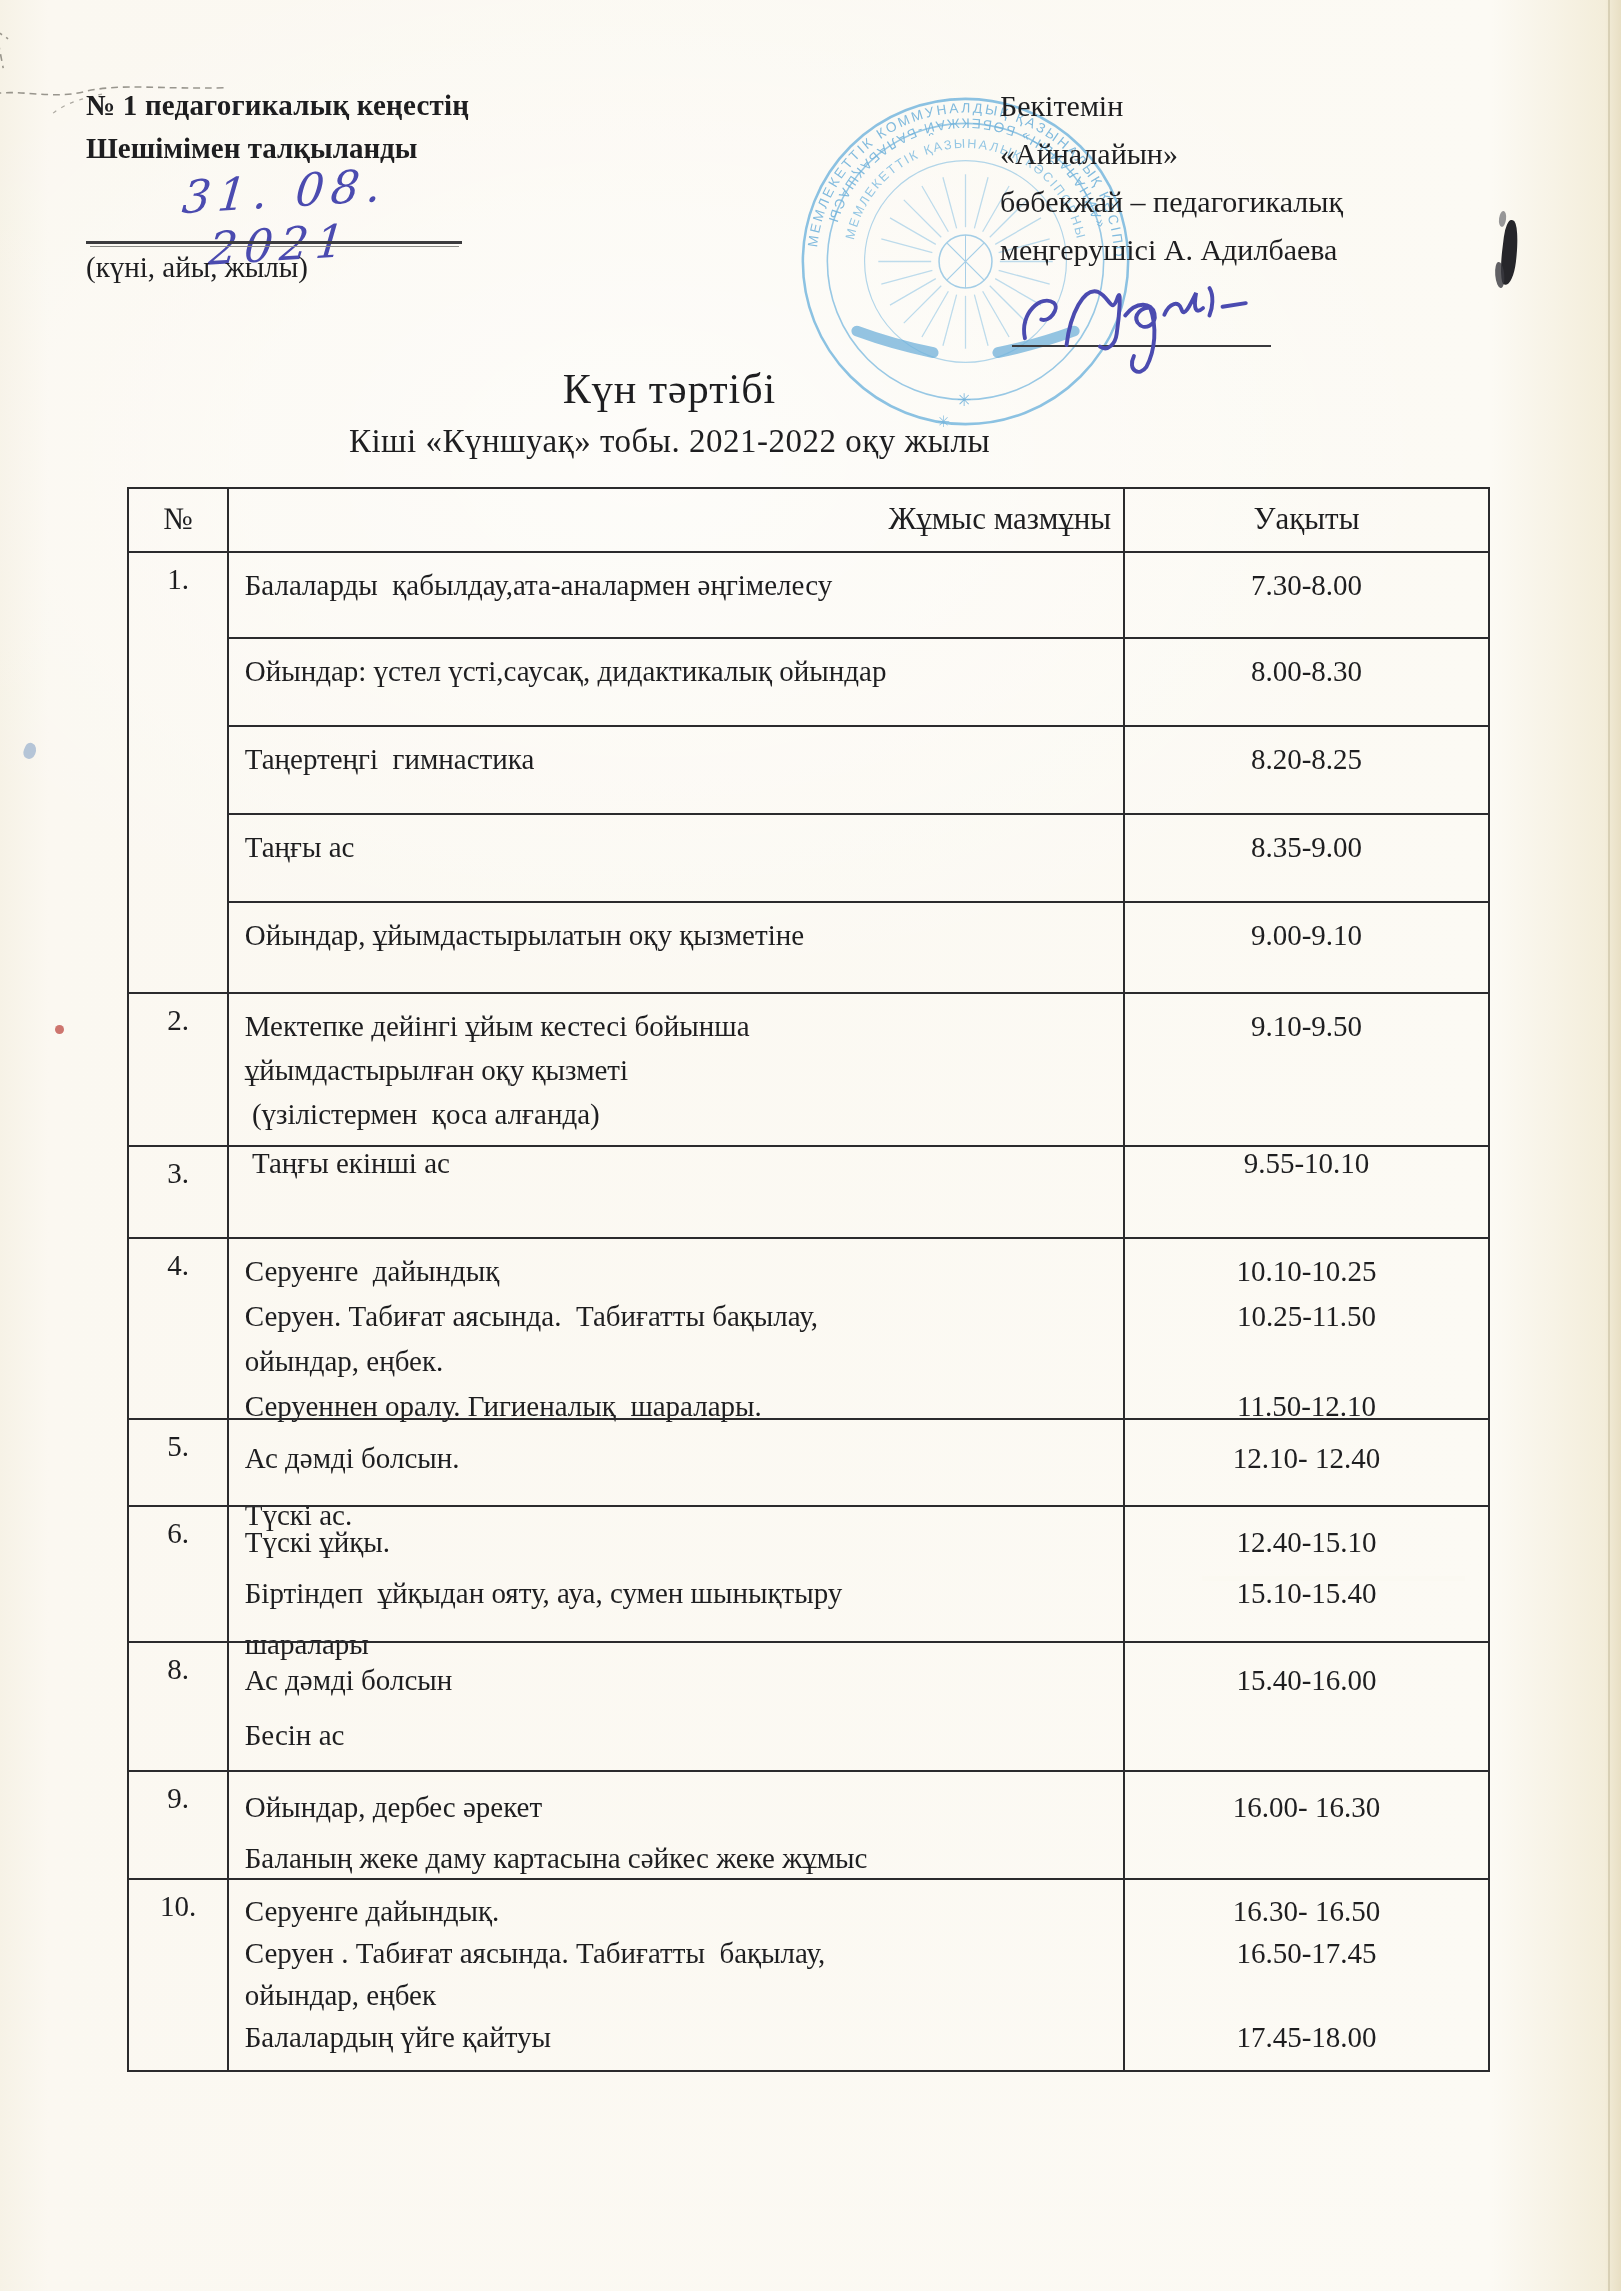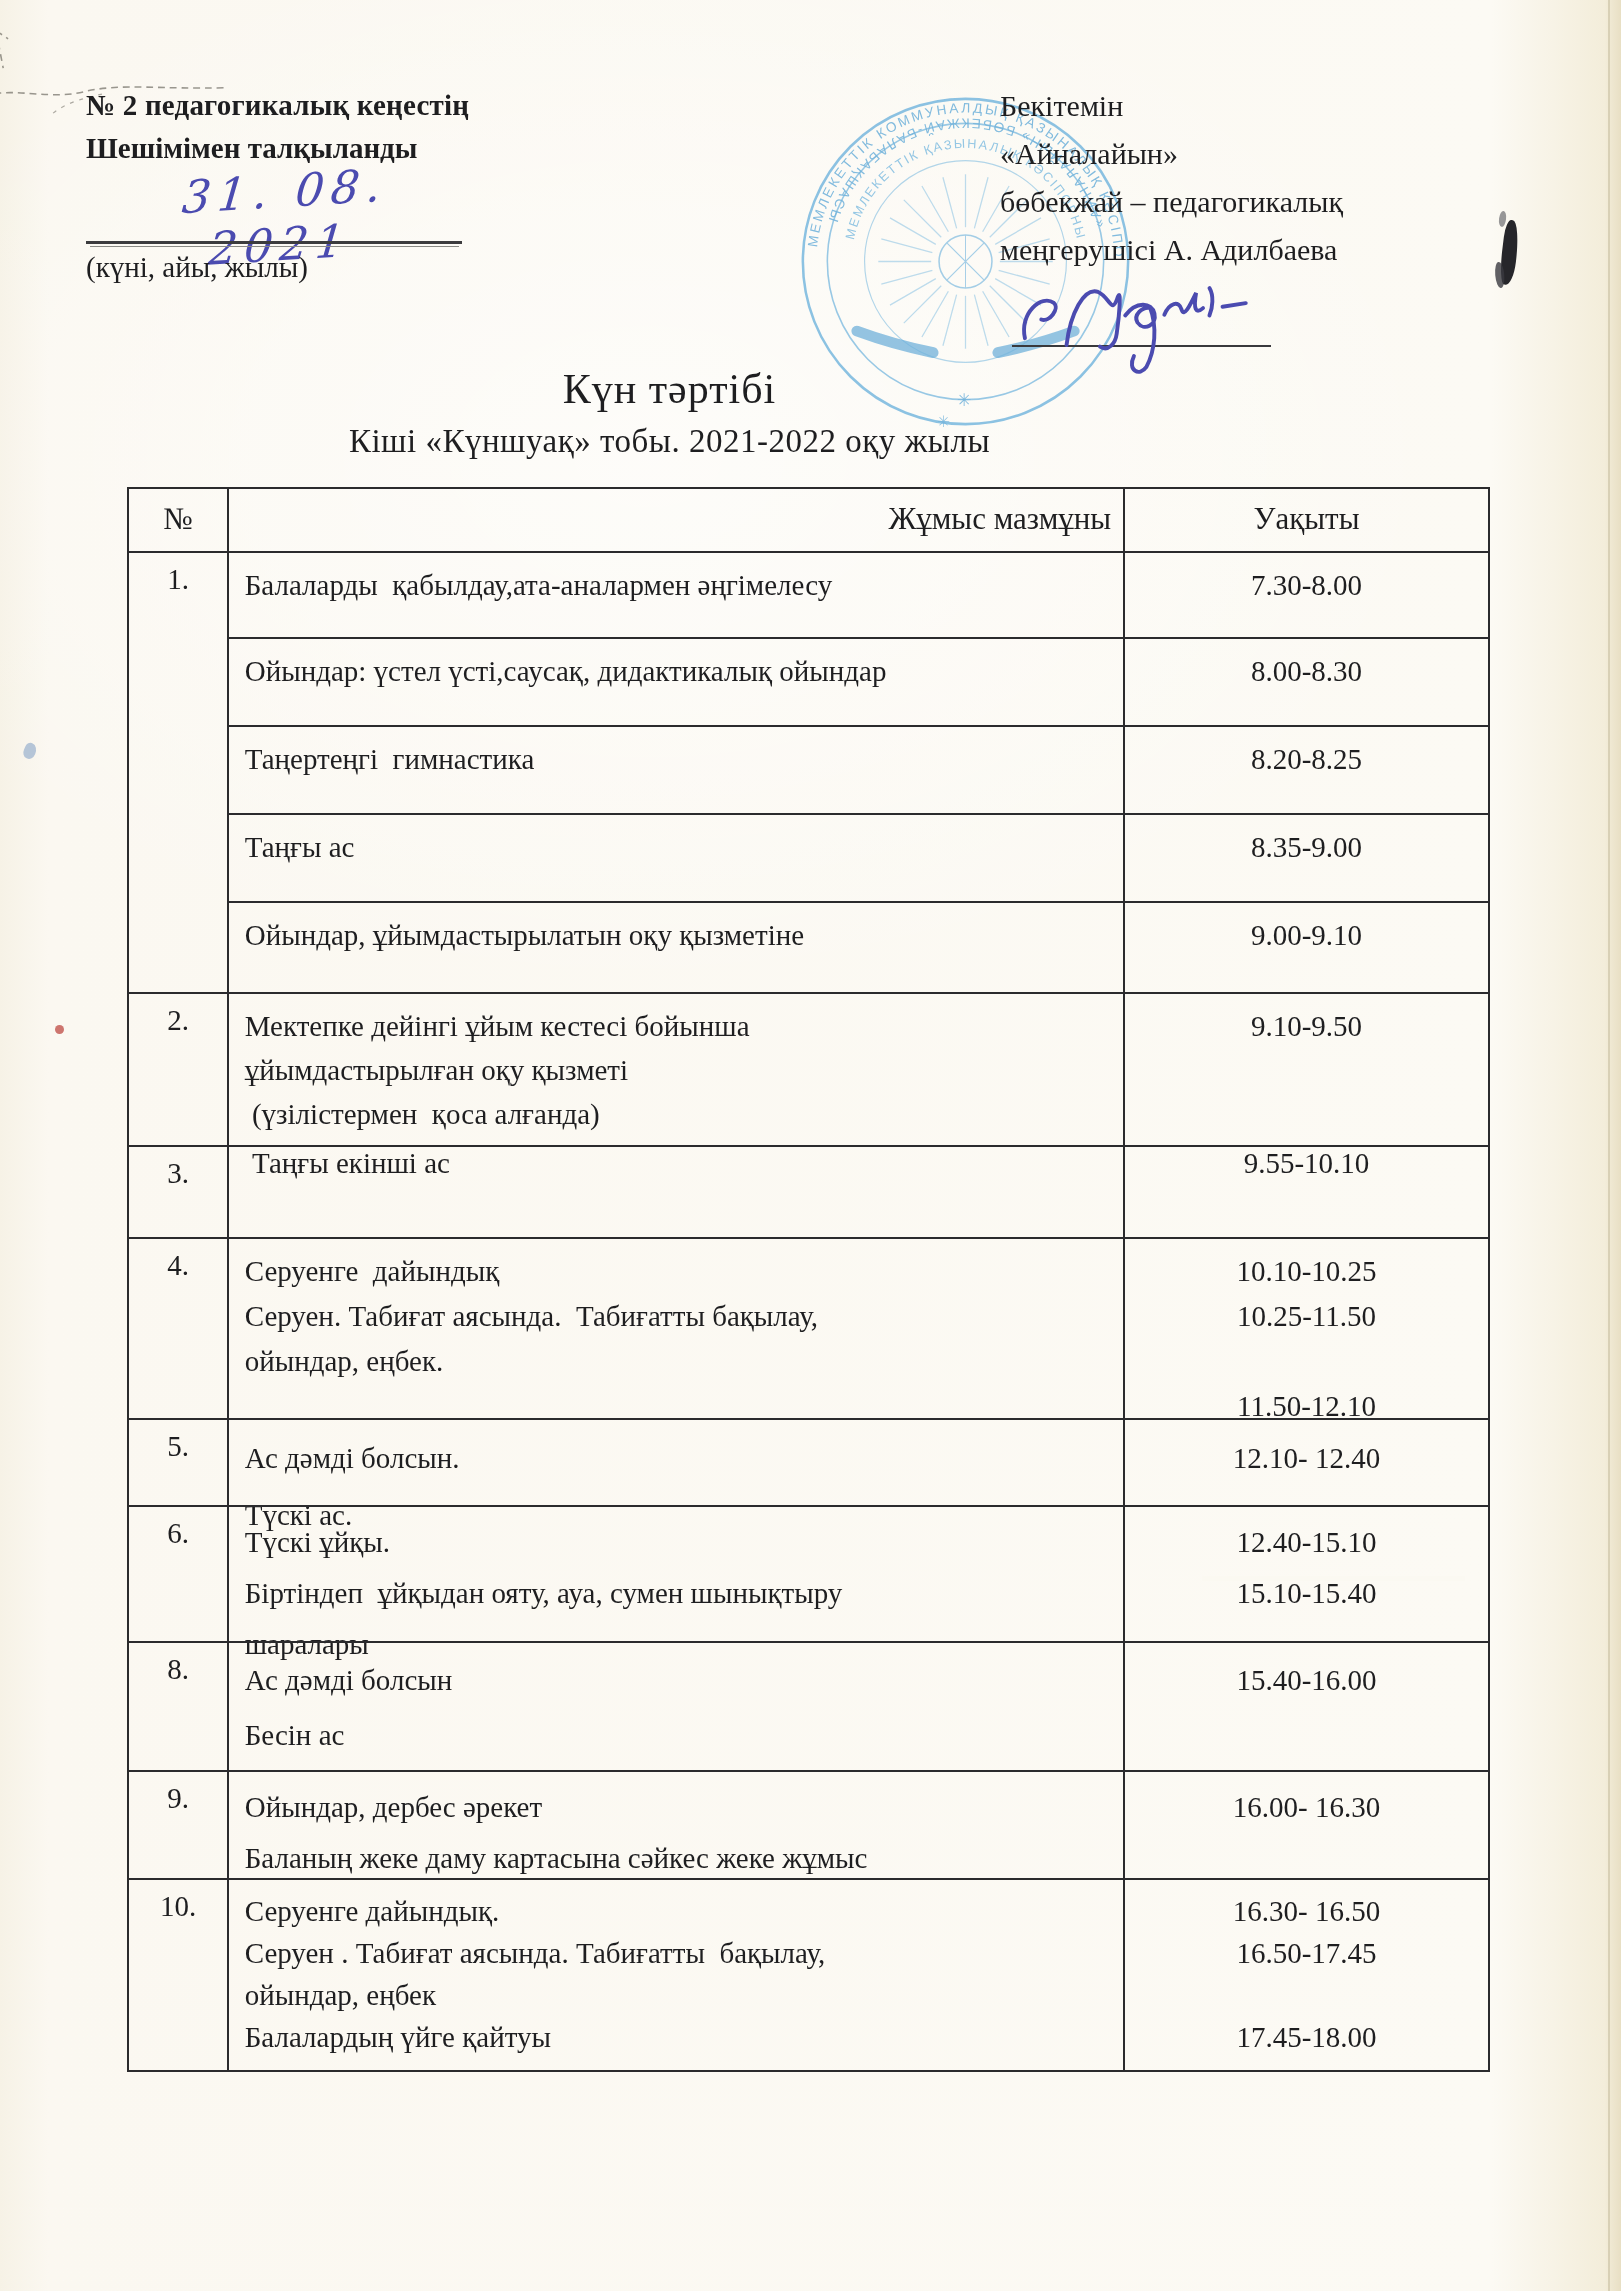--- a/index.html
+++ b/index.html
@@ -133,21 +133,21 @@
     </g>
     <g stroke="#58a5d6" stroke-width="11" stroke-linecap="round" opacity=".75" fill="none">
       <path d="M 62,244 Q 100,258 140,266"></path>
       <path d="M 284,244 Q 246,258 206,266"></path>
     </g>
     <text x="164" y="320" font-size="18" fill="#58a5d6" opacity=".85">✳</text>
     <text x="144" y="342" font-size="16" fill="#58a5d6" opacity=".75">✳</text>
   </svg>
 
   <div class="abs approval-left">
-    <div class="l1">№ 2 педагогикалық кеңестің</div>
+    <div class="l1">№ 1 педагогикалық кеңестің</div>
     <div class="l2">Шешімімен талқыланды</div>
   </div>
   <div class="abs hand-date">31. 08. 2021</div>
   <div class="abs date-underline"></div>
   <div class="abs date-caption">(күні, айы, жылы)</div>
 
   <div class="abs approval-right">
     <div>Бекітемін</div>
     <div>«Айналайын»</div>
     <div>бөбекжай – педагогикалық</div>
@@ -273,20 +273,21 @@
             </div>
           </div>
         </div>
         <div class="trow full" style="height: 181px;">
           <div class="cell no">4.</div>
           <div class="cell content">
             <div class="lines">
               <div class="line" style="min-height: 45px; line-height: 45px;">Серуенге  дайындық</div>
               <div class="line" style="min-height: 45px; line-height: 45px;">Серуен. Табиғат аясында.  Табиғатты бақылау,</div>
               <div class="line" style="min-height: 45px; line-height: 45px;">ойындар, еңбек.</div>
+              <div class="line" style="min-height: 45px; line-height: 45px;">Серуеннен оралу. Гигиеналық  шаралары.</div>
             </div>
           </div>
           <div class="cell time">
             <div class="lines">
               <div class="line" style="min-height: 45px; line-height: 45px;">10.10-10.25</div>
               <div class="line" style="min-height: 45px; line-height: 45px;">10.25-11.50</div>
               <div class="line" style="min-height: 45px; line-height: 45px;"></div>
               <div class="line" style="min-height: 45px; line-height: 45px;">11.50-12.10</div>
             </div>
           </div>

